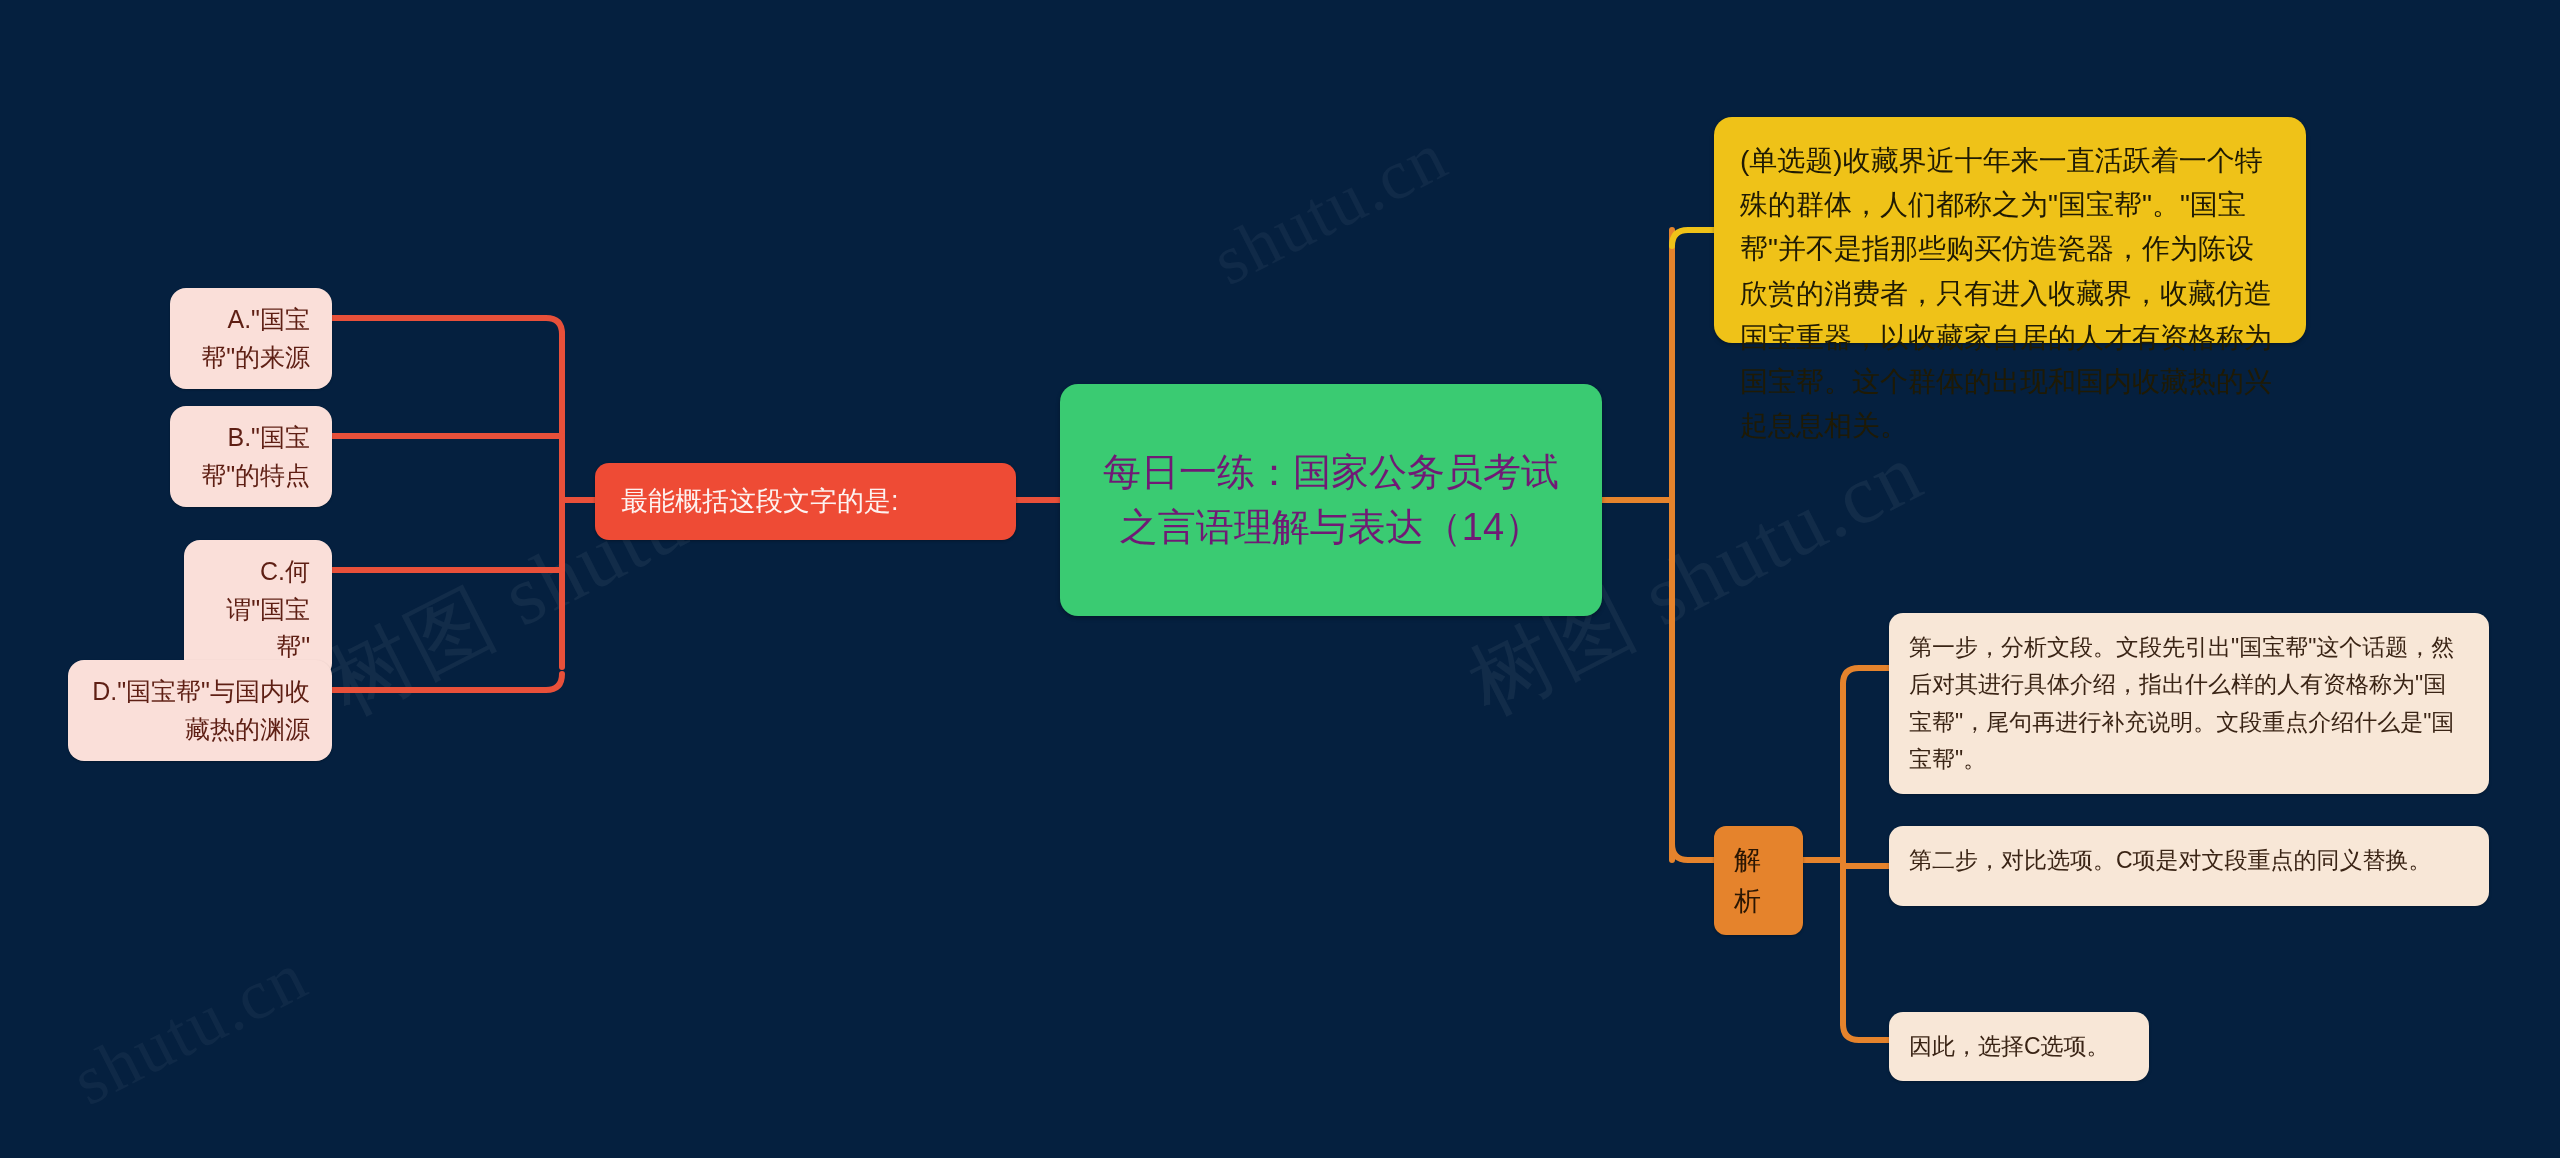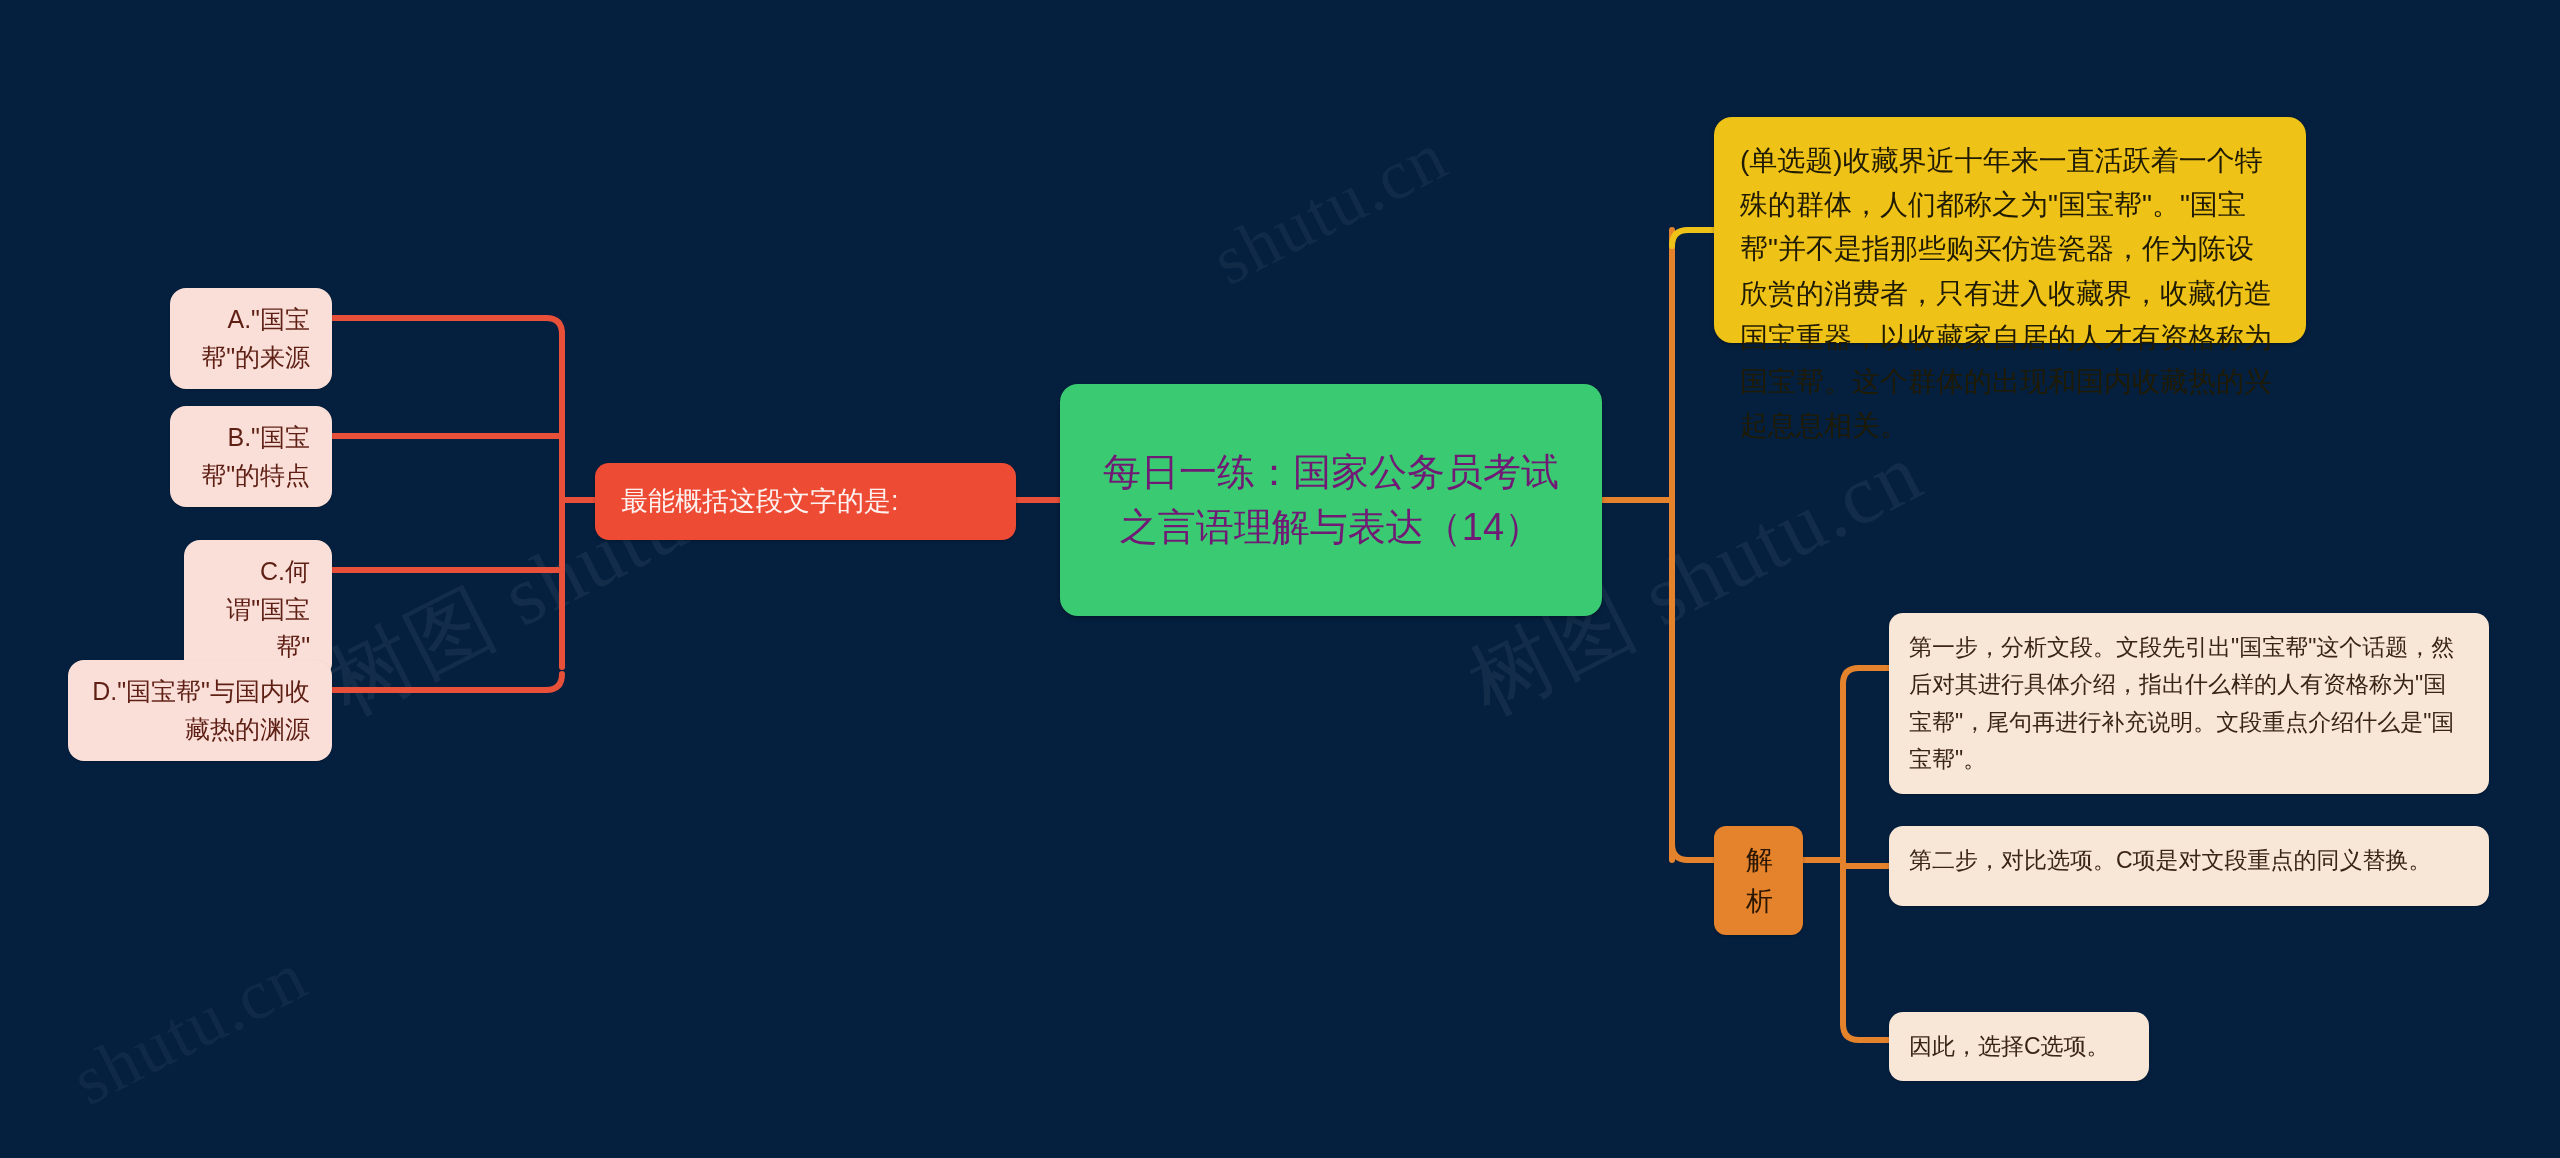--- a/index.html
+++ b/index.html
@@ -93,21 +93,21 @@
     border-radius: 18px;
     align-items: flex-start;
     box-shadow: 0 2px 4px rgba(0,0,0,.3);
   }
 
   
   .analysis {
     background: #e5832c;
     color: #2a1603;
     font-size: 27px;
-    padding: 14px 32px;
+    padding: 14px 20px;
     border-radius: 12px;
     justify-content: center;
     box-shadow: 0 1px 3px rgba(0,0,0,.3);
   }
 
   
   .step {
     background: #f8e7d7;
     color: #3a2415;
     font-size: 23px;

